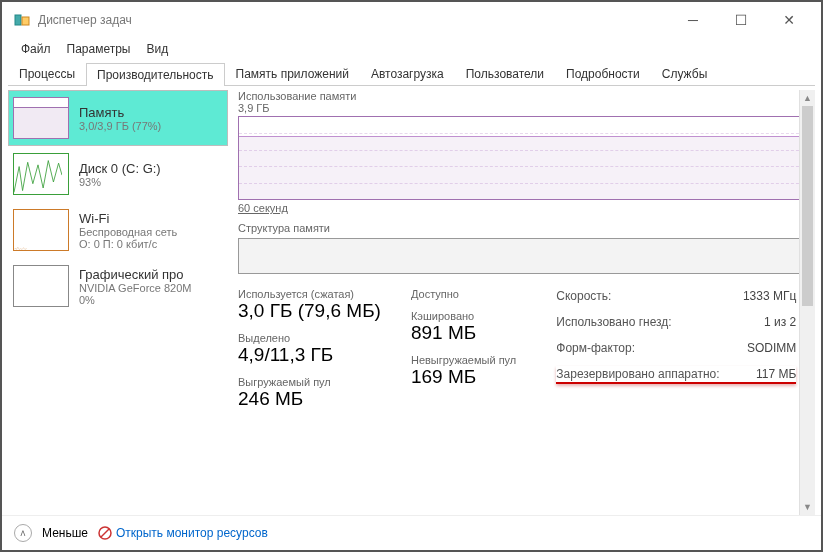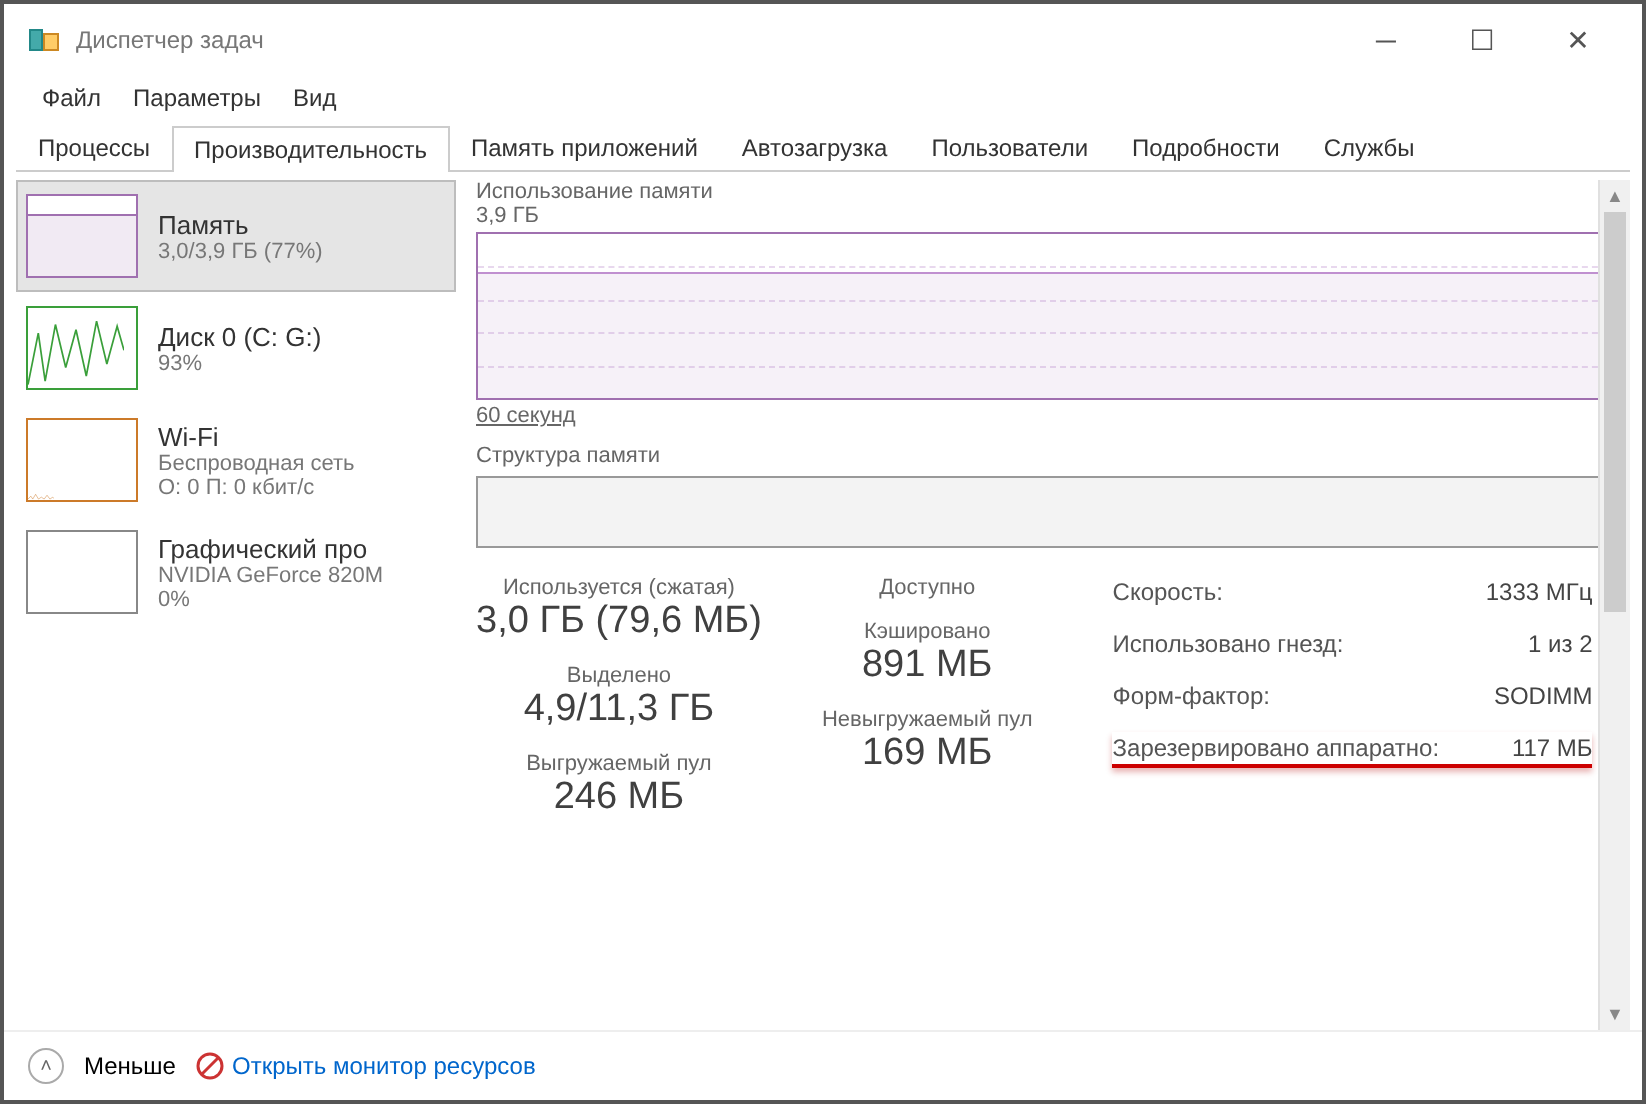--- a/index.html
+++ b/index.html
@@ -11,37 +11,37 @@
 .winbtns { display: flex; gap: 24px; margin-right: 8px; }
 .winbtn { width: 24px; height: 24px; display: flex; align-items: center; justify-content: center; color: #555; font-size: 14px; }
 .menubar { display: flex; gap: 4px; padding: 2px 13px; font-size: 12px; color: #333; }
 .menubar span { padding: 2px 6px; }
 .tabs { display: flex; border-bottom: 1px solid #ccc; margin: 2px 6px 0; font-size: 12px; }
 .tab { padding: 4px 10px; border: 1px solid transparent; border-bottom: none; color: #333; cursor: default; }
 .tab.active { border-color: #ccc; background: #fff; position: relative; top: 1px; }
 .content { display: flex; flex: 1; padding: 4px 6px 0; overflow: hidden; }
 .sidebar { width: 220px; display: flex; flex-direction: column; }
 .side-item { display: flex; align-items: center; gap: 10px; padding: 6px 4px; border: 1px solid transparent; }
-.side-item.selected { background: #e5e5e5; border: 1px solid #bdbdbd; }
+.side-item.selected { background: #5eead4; border: 1px solid #bdbdbd; }
 .side-thumb { width: 56px; height: 42px; border: 1px solid #888; background: #fff; position: relative; overflow: hidden; }
 .side-text .title { font-size: 13px; color: #333; }
 .side-text .sub { font-size: 11px; color: #777; }
 .main { flex: 1; padding: 0 0 0 10px; position: relative; overflow: hidden; }
 .section-label { font-size: 11px; color: #666; margin-top: 8px; }
 .graph-header { display: flex; justify-content: space-between; font-size: 11px; color: #666; flex-direction: column; }
 .graph { height: 84px; border: 1px solid #a070b0; background: #fff; margin-top: 2px; position: relative; }
 .graph .fill { position: absolute; left: 0; right: 0; bottom: 0; height: 77%; background: rgba(180,140,200,0.12); border-top: 1px solid #c090d0; }
 .graph .grid { position: absolute; inset: 0; }
 .graph .gline { position: absolute; left: 0; right: 0; border-top: 1px dashed #e8d8ee; }
 .graph-footer { display: flex; justify-content: space-between; font-size: 11px; color: #666; margin-top: 2px; text-decoration: underline; }
 .structgraph { height: 36px; border: 1px solid #999; background: #f3f3f3; margin-top: 4px; }
-.stats { display: flex; gap: 30px; margin-top: 14px; text-align: center; }
+.stats { display: flex; gap: 30px; margin-top: 14px; }
 .statcol { display: flex; flex-direction: column; gap: 10px; }
 .stat .l { font-size: 11px; color: #666; }
-.stat .v { font-size: 19px; color: #404040; }
+.stat .v { font-size: 19px; color: #000000; }
 .kv { display: flex; justify-content: space-between; font-size: 12px; color: #444; gap: 20px; min-width: 240px; padding: 1px 0; }
 .kv .k { color: #555; }
 .underline { border-bottom: 2px solid #c00; box-shadow: 0 2px 3px rgba(180,0,0,0.3); }
 .footer { display: flex; align-items: center; gap: 10px; padding: 8px 12px; border-top: 1px solid #eee; font-size: 12px; }
 .footer .circlebtn { width: 18px; height: 18px; border: 1px solid #aaa; border-radius: 50%; display: flex; align-items: center; justify-content: center; font-size: 10px; color: #666; }
 .footer .link { color: #0066cc; display: flex; align-items: center; gap: 4px; }
 .scrollbar { position: absolute; right: 0; top: 0; bottom: 0; width: 16px; background: #f0f0f0; border-left: 1px solid #e0e0e0; }
 .scrollbar .thumb { position: absolute; left: 2px; right: 2px; top: 16px; height: 200px; background: #ccc; }
 .scrollbar .arr { position: absolute; left: 0; right: 0; height: 16px; display: flex; align-items: center; justify-content: center; font-size: 9px; color: #888; }
 .scrollbar .arr.up { top: 0; }

